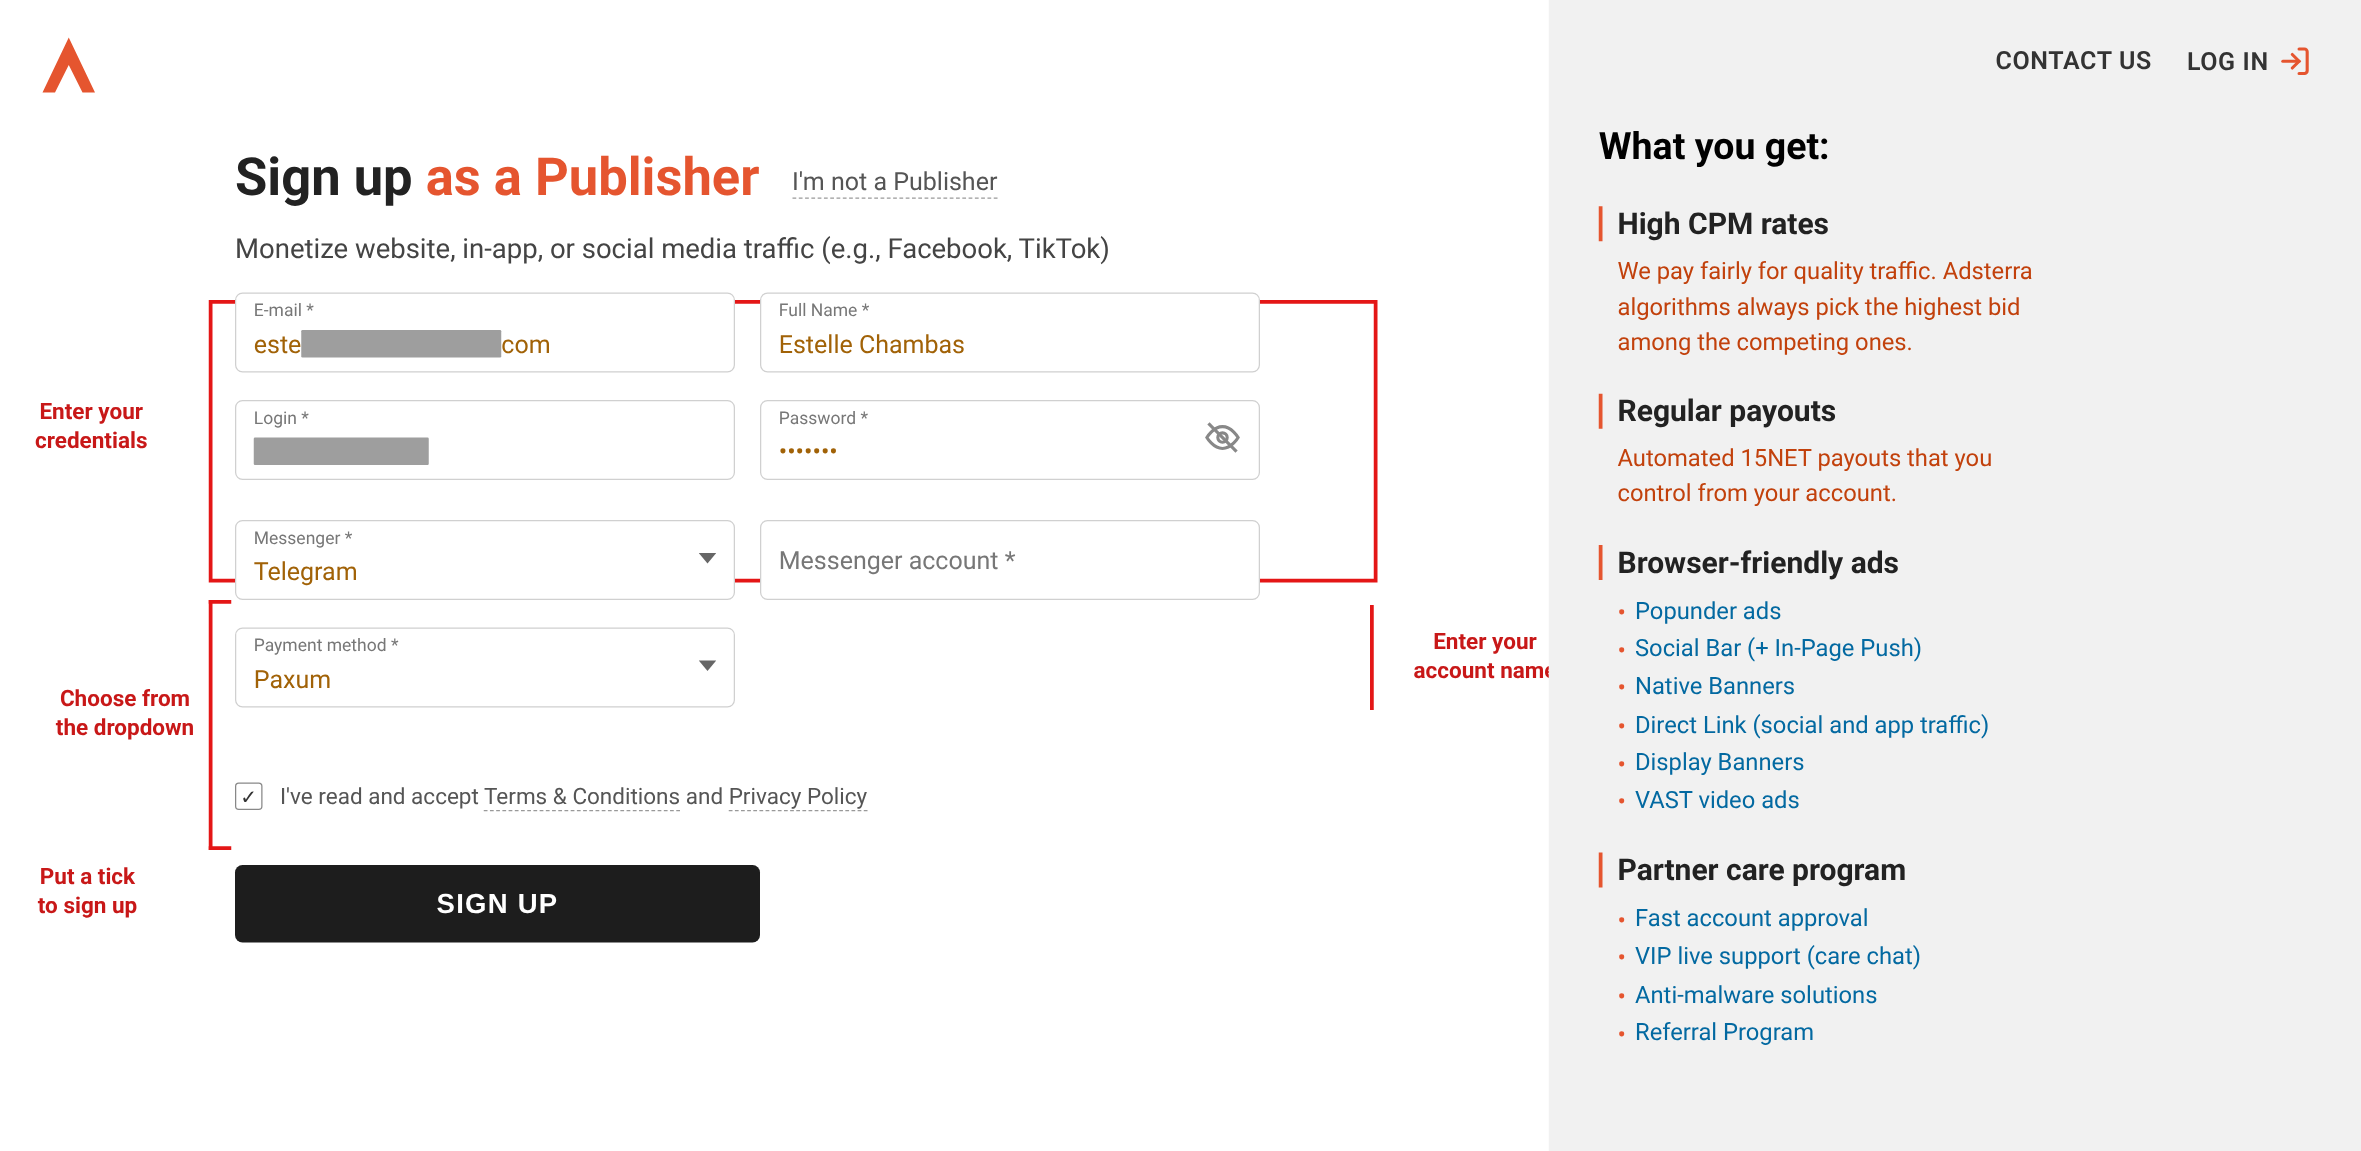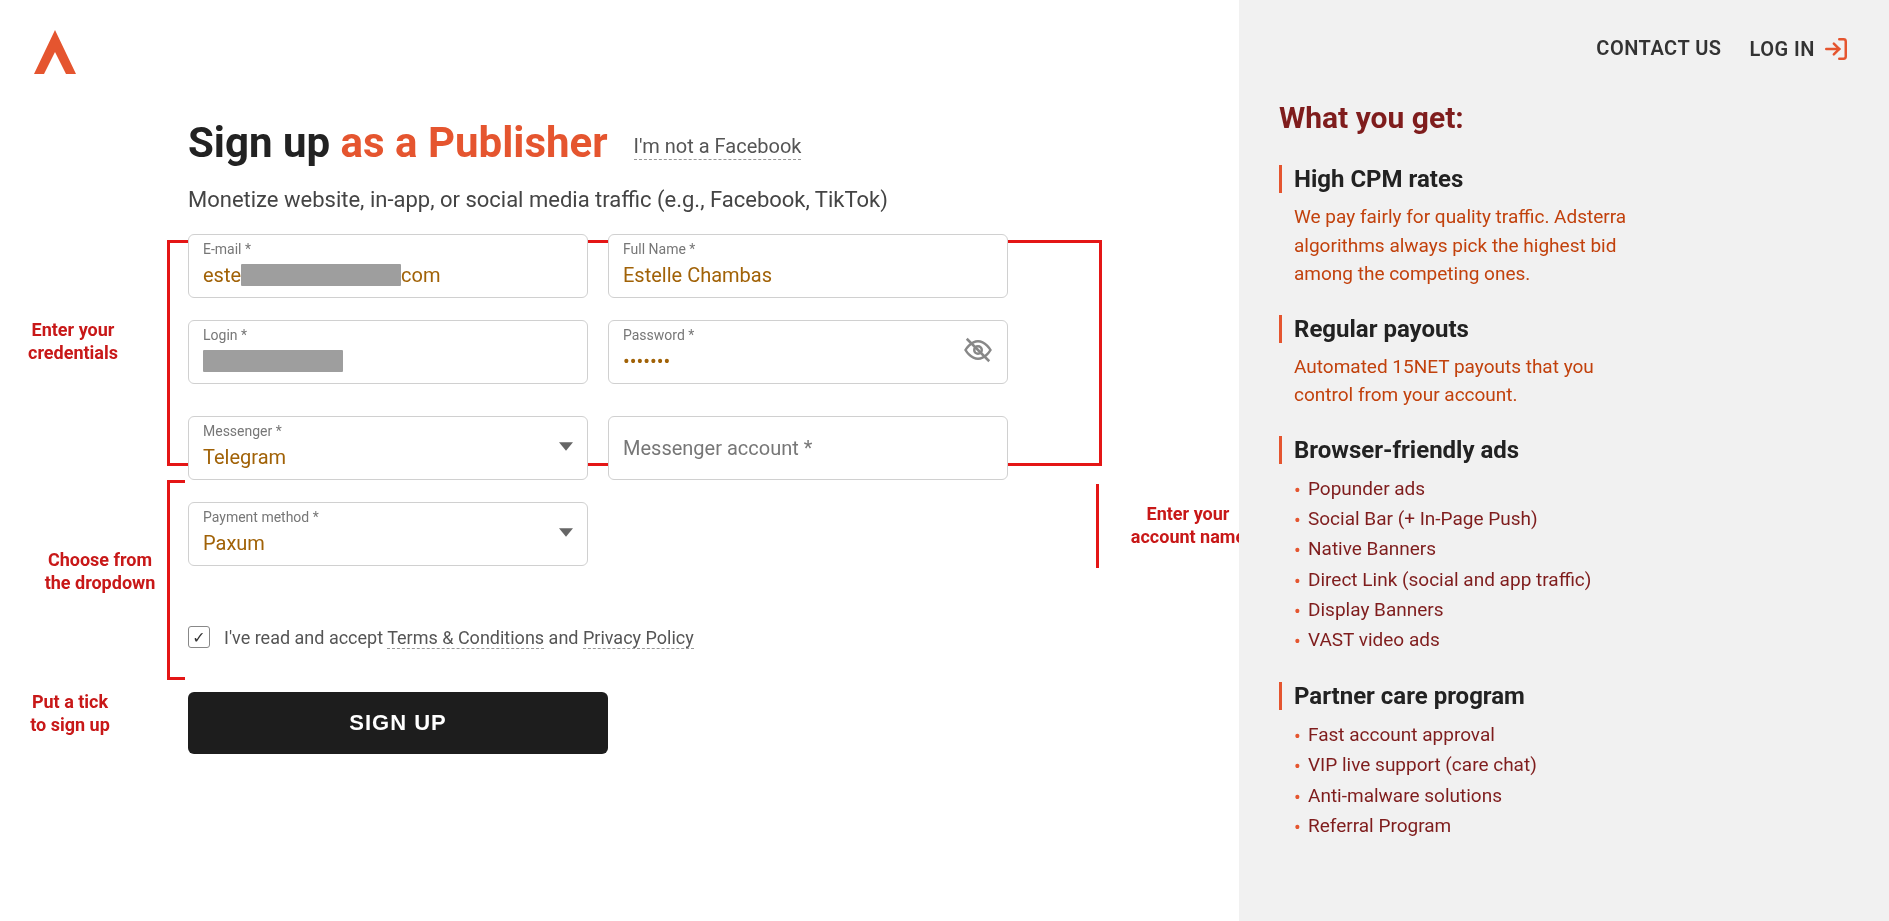--- a/index.html
+++ b/index.html
@@ -197,21 +197,21 @@
     color: #fff;
     font-size: 22px;
     font-weight: 700;
     letter-spacing: 1px;
     border: none;
     border-radius: 6px;
   }
   .side-col h2 {
     font-size: 30px;
     font-weight: 700;
-    color: #7f1d1d;
+    color: #000000;
     margin-top: 76px;
     margin-bottom: 30px;
   }
   .benefit {
     margin-bottom: 26px;
   }
   .benefit h3 {
     font-size: 24px;
     font-weight: 700;
     color: #222;
@@ -225,21 +225,21 @@
     line-height: 1.5;
     padding-left: 15px;
     max-width: 360px;
   }
   .benefit ul {
     list-style: none;
     padding-left: 15px;
   }
   .benefit li {
     font-size: 19px;
-    color: #7f1d1d;
+    color: #0369a1;
     line-height: 1.6;
     padding-left: 14px;
     position: relative;
   }
   .benefit li::before {
     content: "•";
     color: #e5552f;
     position: absolute;
     left: 0;
     font-size:20px;
@@ -266,21 +266,21 @@
 account name</div>
 
     <div class="redbox" style="left:167px; top:240px; width:935px; height:226px;"></div>
 
     <div class="redbracket-left" style="left:167px; top:480px; height:200px;"></div>
 
     <div class="redbracket-right" style="left:1096px; top:484px; height:84px;"></div>
 
     <div class="form-area">
       <h1><span>Sign up </span><span class="accent">as a Publisher</span></h1>
-      <a class="switch-link">I'm not a Facebook</a>
+      <a class="switch-link">I'm not a Publisher</a>
       <div class="subtitle">Monetize website, in-app, or social media traffic (e.g., Facebook, TikTok)</div>
 
       <div class="row">
         <div class="field">
           <div class="wrap">
             <label>E-mail *</label>
             <div class="val">
               <span>este</span>
                 <span class="redact" style="width:160px;"></span>
                 <span>com</span>

